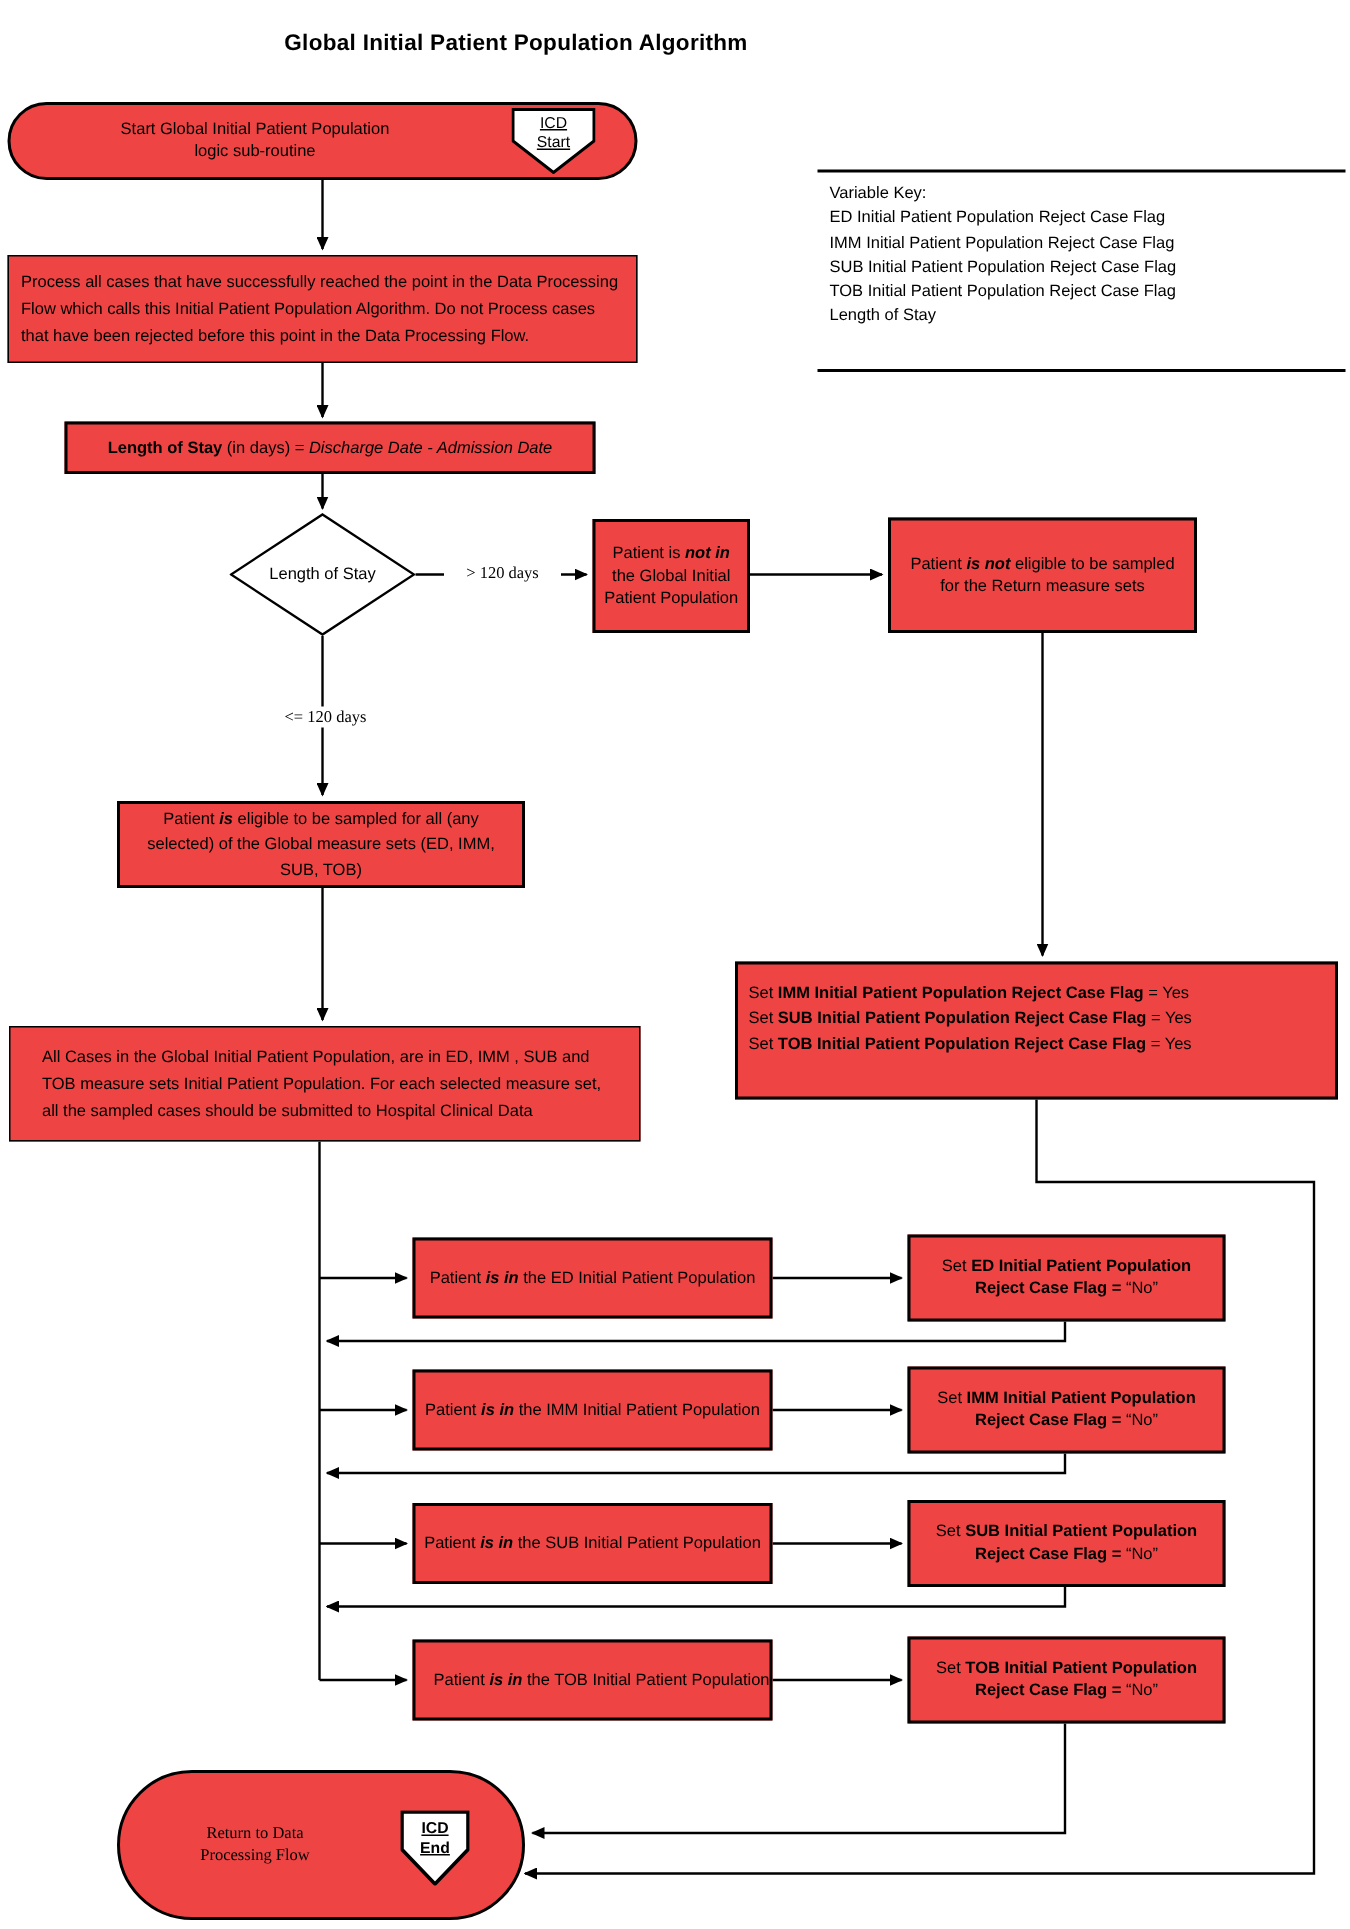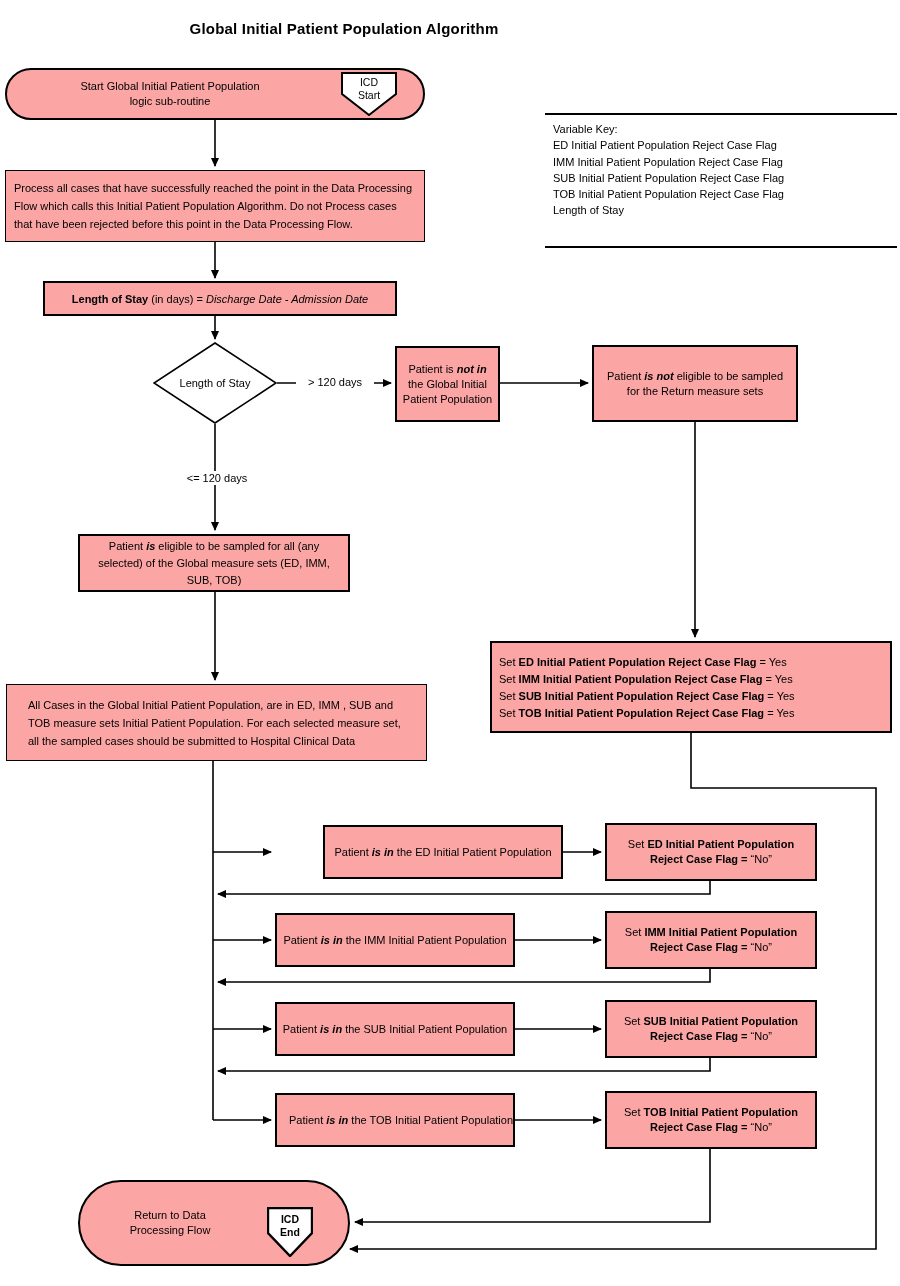--- a/index.html
+++ b/index.html
@@ -1,43 +1,43 @@
 <!DOCTYPE html>
 <html><head>
 <meta charset="utf-8">
 <style>
   html,body{margin:0;padding:0;background:#fff;}
   .stage{
     position:relative;width:900px;height:1286px;background:#fff;
     font-family:"Liberation Sans",sans-serif;color:#000;overflow:hidden;
   }
   .stage svg.wires{position:absolute;left:0;top:0;z-index:1;}
-  .node{position:absolute;z-index:2;background:#fca5a5;box-sizing:border-box;}
+  .node{position:absolute;z-index:2;background:#ef4444;box-sizing:border-box;}
   .title{
     position:absolute;left:94px;top:20px;width:500px;text-align:center;
     font-size:15px;font-weight:bold;z-index:2;letter-spacing:.2px;
   }
   .stadium{
     border:2px solid #000;border-radius:999px;
     display:flex;align-items:center;justify-content:center;
   }
   .box{border:1.5px solid #000;font-size:11px;line-height:18px;}
   .thick{border-width:2.5px;}
   .center{display:flex;align-items:center;justify-content:center;text-align:center;}
   .leftpad{display:flex;align-items:center;text-align:left;}
   .small{font-size:11px;line-height:15px;}
   .badge{position:absolute;z-index:3;}
   .badge .btxt{
     position:absolute;left:0;top:4px;width:100%;text-align:center;
-    font-size:10.5px;line-height:13px;
+    font-size:10.5px;line-height:13px;text-decoration:underline;
   }
   .badge.bold .btxt{font-weight:bold;}
   .edge-label{
     position:absolute;z-index:3;background:#fff;font-size:11px;
-    text-align:center;padding:1px 2px;
+    text-align:center;padding:1px 2px;font-family:Liberation Serif, serif;
   }
   .vkey{position:absolute;z-index:2;font-size:11px;line-height:16.3px;}
   .vrule{position:absolute;z-index:2;background:#000;height:2px;}
   .emni{font-weight:bold;font-style:italic;}
 </style>
 </head>
 <body>
 
 <div class="stage">
 
@@ -130,27 +130,26 @@
 
   <div class="node box thick center small" style="left:78px;top:534px;width:272px;height:58px;padding:0 6px;line-height:17px;">
     <span><span>Patient </span><span class="emni">is</span><span> eligible to be sampled for all (any selected) of the Global measure sets (ED, IMM, SUB, TOB)</span></span>
   </div>
 
   <div class="node box leftpad" style="left:6px;top:684px;width:421px;height:77px;padding:2px 21px;">
     <span>All Cases in the Global Initial Patient Population, are in ED, IMM , SUB and TOB measure sets Initial Patient Population. For each selected measure set, all the sampled cases should be submitted to Hospital Clinical Data</span>
   </div>
 
   <div class="node box thick" style="left:490px;top:641px;width:402px;height:92px;padding:11px 0 0 7px;font-size:11px;line-height:17px;">
-    <div><span>Set </span><b>ED Initial Patient Population Reject Case Flag</b><span> = Yes</span></div>
     <div><span>Set </span><b>IMM  Initial Patient Population Reject Case Flag</b><span> = Yes</span></div>
     <div><span>Set </span><b>SUB  Initial Patient Population Reject Case Flag</b><span> = Yes</span></div>
     <div><span>Set </span><b>TOB Initial Patient Population Reject Case Flag</b><span> = Yes</span></div>
   </div>
 
-  <div class="node box thick center small" style="left:275px;top:825px;width:240px;height:54px;margin-left:48px;">
+  <div class="node box thick center small" style="left:275px;top:825px;width:240px;height:54px;">
     <span><span>Patient </span><span class="emni">is in</span><span> the ED Initial Patient Population</span></span>
   </div>
   <div class="node box thick center small" style="left:605px;top:823px;width:212px;height:58px;padding:0 6px;">
     <span><span>Set </span><b>ED Initial Patient Population Reject Case Flag =</b><span> “No”</span></span>
   </div>
 
   <div class="node box thick center small" style="left:275px;top:913px;width:240px;height:54px;">
     <span><span>Patient </span><span class="emni">is in</span><span> the IMM Initial Patient Population</span></span>
   </div>
   <div class="node box thick center small" style="left:605px;top:911px;width:212px;height:58px;padding:4px 6px;">
@@ -164,21 +163,21 @@
     <span><span>Set </span><b>SUB Initial Patient Population Reject Case Flag =</b><span> “No”</span></span>
   </div>
 
   <div class="node box thick center small" style="left:275px;top:1093px;width:240px;height:54px;justify-content:flex-end;">
     <span><span>Patient </span><span class="emni">is in</span><span> the TOB Initial Patient Population</span></span>
   </div>
   <div class="node box thick center small" style="left:605px;top:1091px;width:212px;height:58px;padding:18px 6px;">
     <span><span>Set </span><b>TOB Initial Patient Population Reject Case Flag =</b><span> “No”</span></span>
   </div>
 
-  <div class="node stadium" style="left:78px;top:1180px;width:272px;height:86px;border-width:2.5px;">
+  <div class="node stadium" style="left:78px;top:1180px;width:272px;height:100px;border-width:2.5px;font-family:Liberation Serif, serif;">
     <div class="small" style="text-align:center;margin-right:88px;">
       <span>Return to Data</span><br><span>Processing Flow</span>
     </div>
   </div>
   <div class="badge bold" style="left:267px;top:1207px;width:46px;height:50px;">
     <svg width="46" height="50" viewBox="0 0 46 50">
       <polygon points="1,1 45,1 45,26 23,49 1,26" fill="#fff" stroke="#000" stroke-width="2.4"></polygon>
     </svg>
     <div class="btxt" style="top:6px;">
       <span>ICD</span><br><span>End</span>

